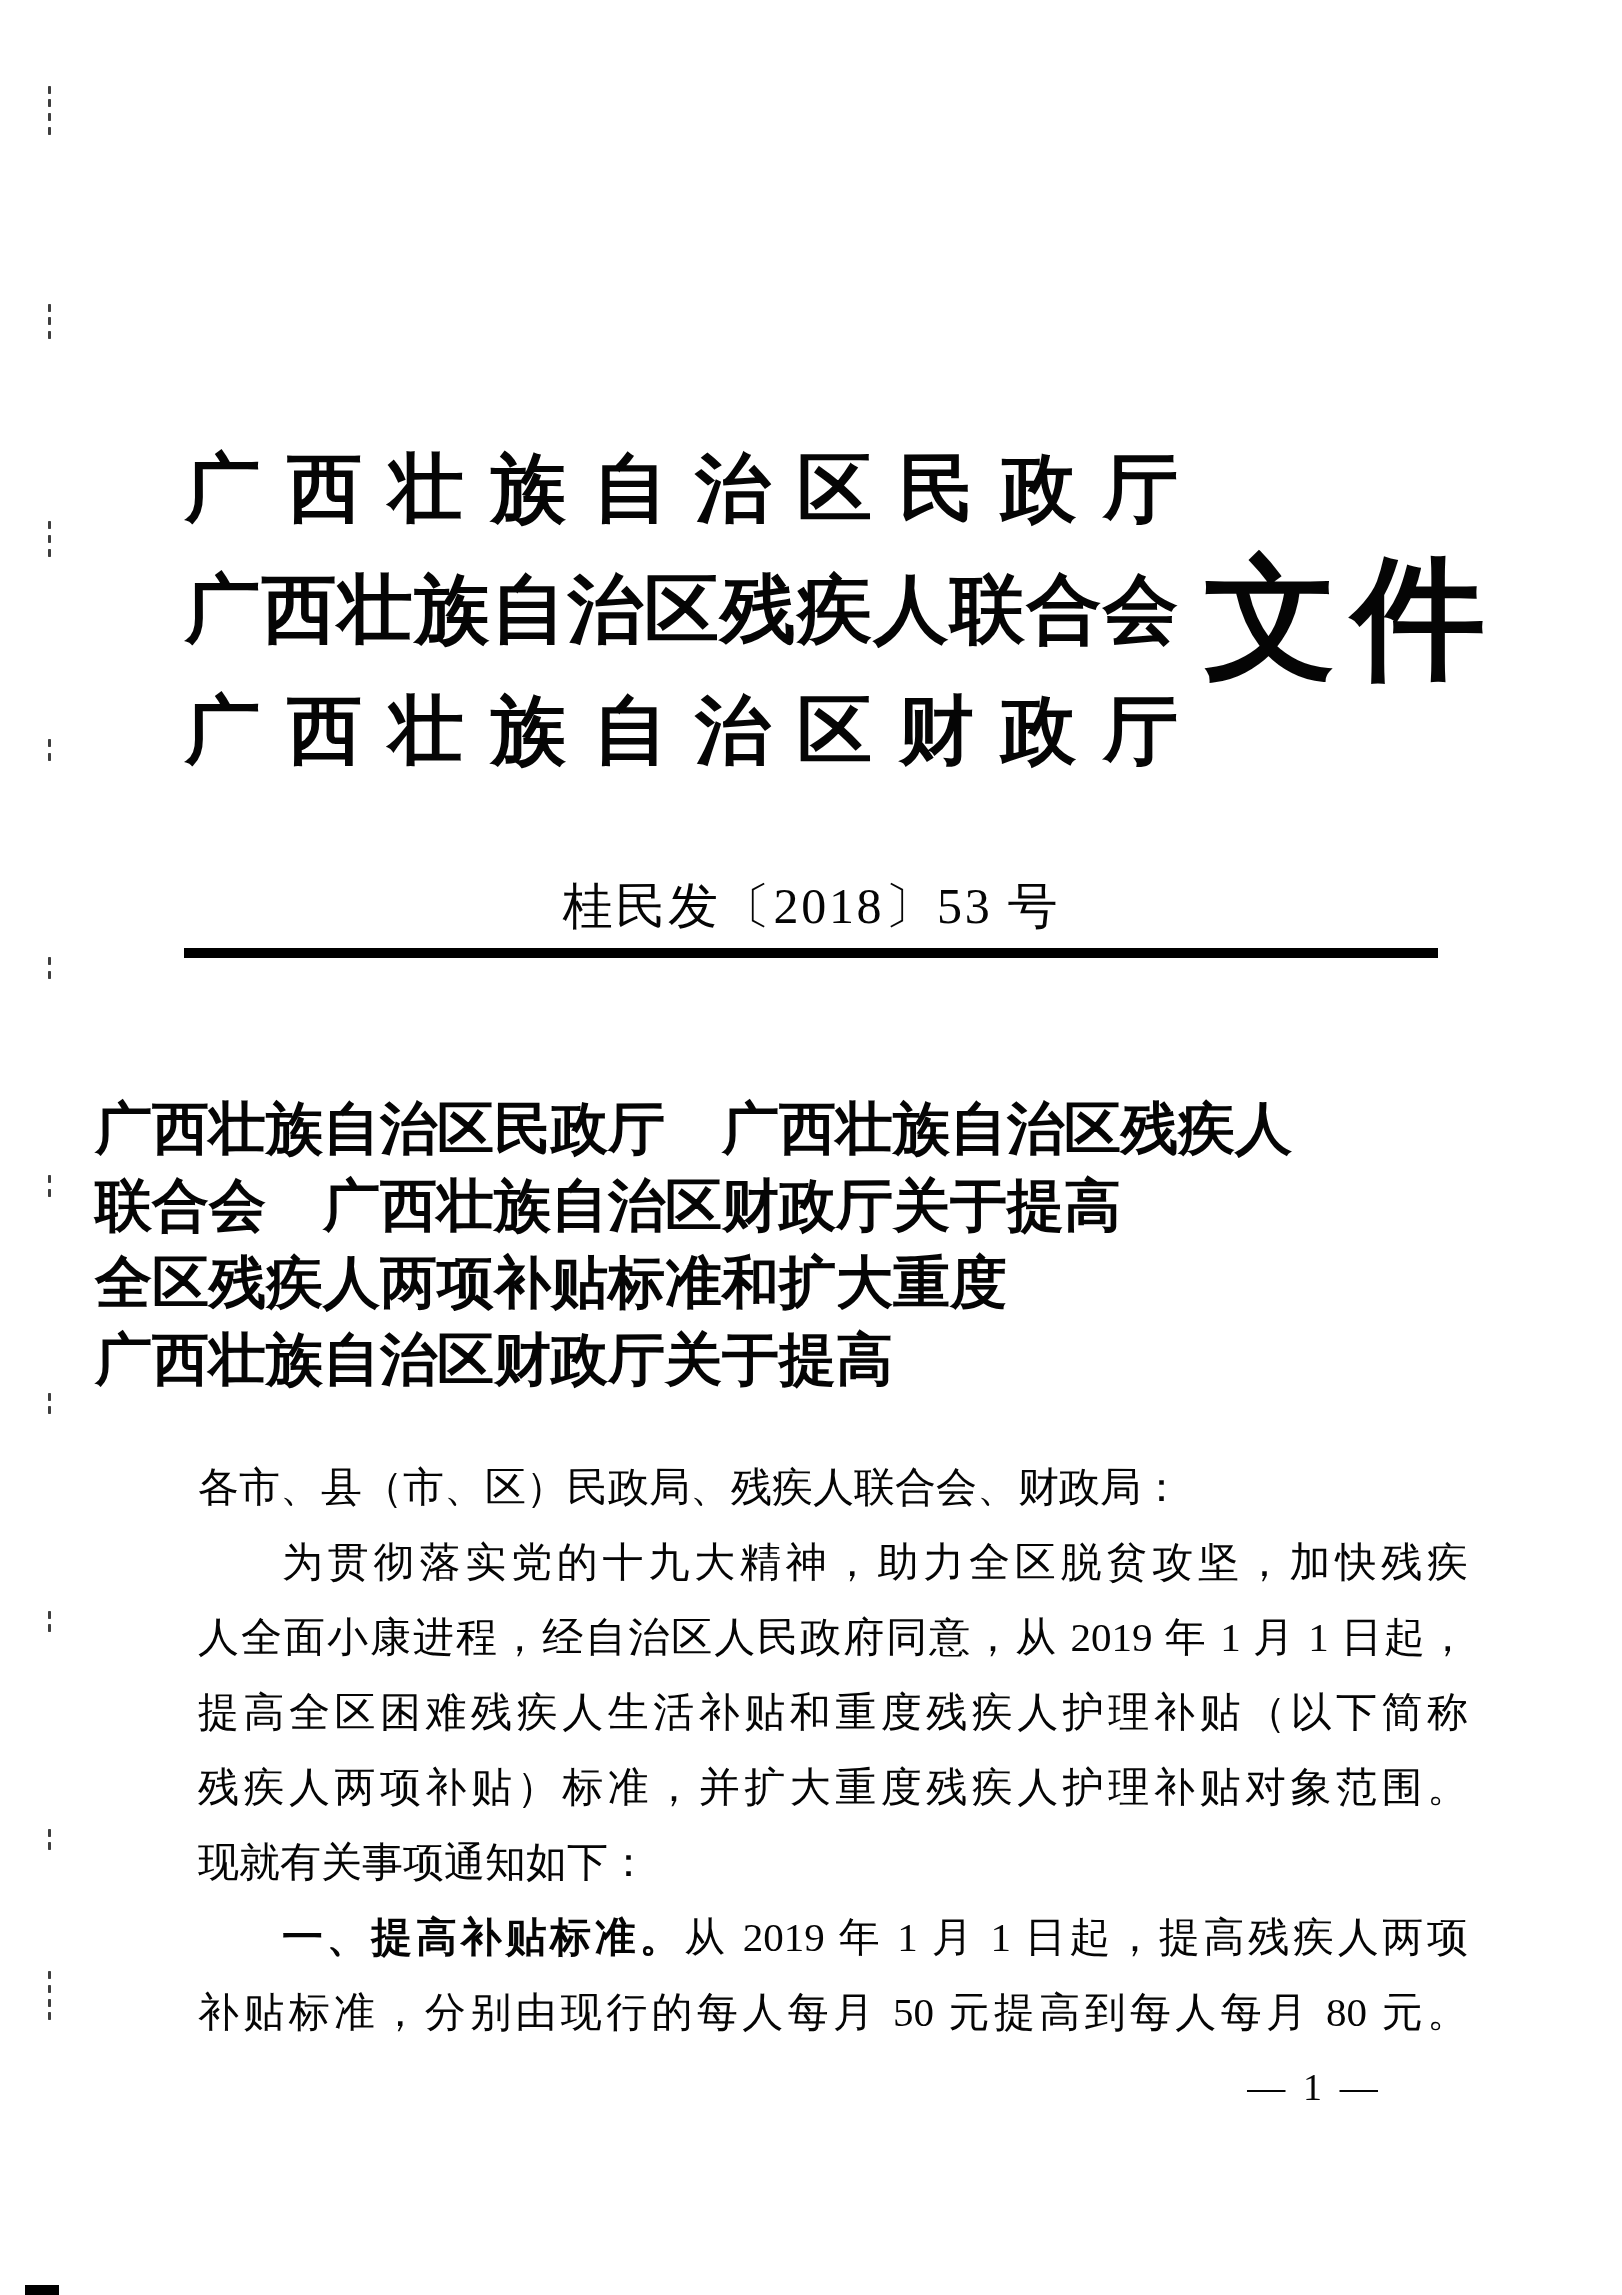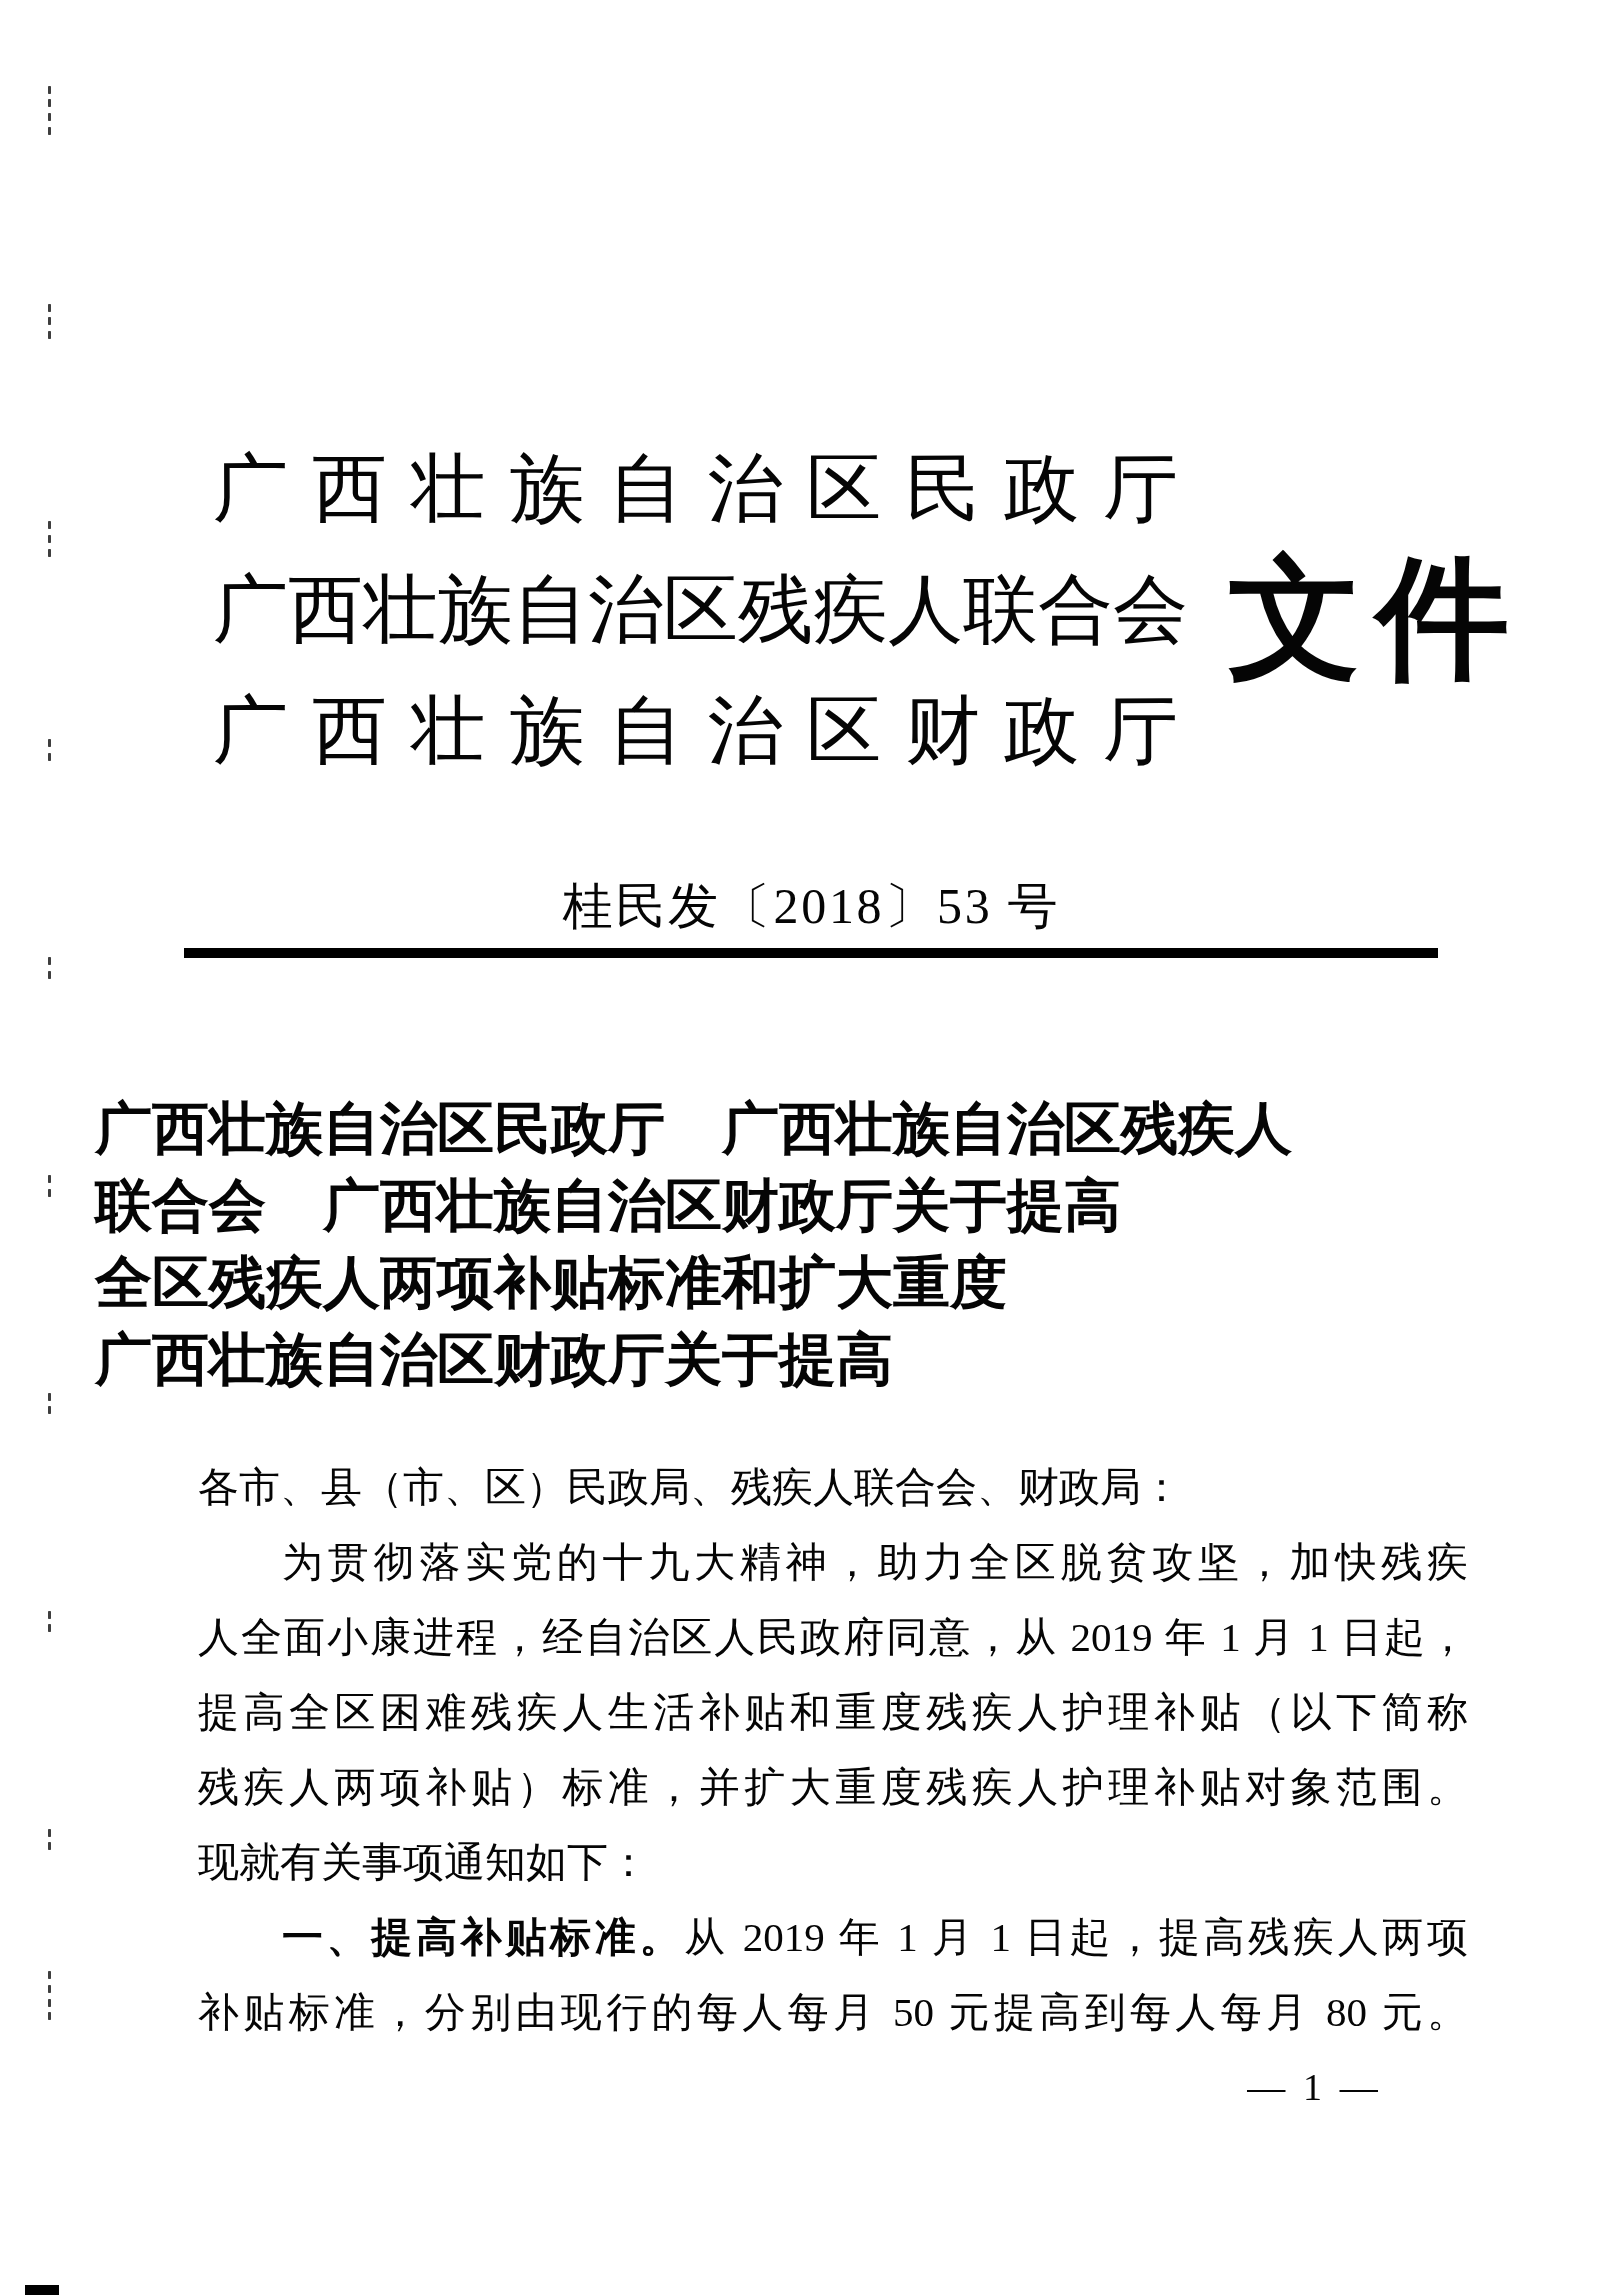--- a/index.html
+++ b/index.html
@@ -7,31 +7,30 @@
     position:relative;
     width:1623px;height:2295px;
     background:#ffffff;
     color:#050505;
     font-family:"Liberation Serif","DejaVu Serif",serif;
     overflow:hidden;
   }
   
   .org-lines{position:absolute;left:185px;top:428px;width:993px;}
   .org-line{
-    font-size:75px;font-weight:400;
+    font-size:75px;font-weight:700;
     height:121px;line-height:121px;
     text-align:justify;text-align-last:justify;text-justify:inter-character;
     white-space:nowrap;
-    margin-left:28px;
   }
   
   .doc-type{
     position:absolute;left:1204px;top:553px;
     font-size:133px;font-weight:700;letter-spacing:15px;
-    line-height:133px;white-space:nowrap;margin-left:24px;
+    line-height:133px;white-space:nowrap;
   }
   
   .doc-number{
     position:absolute;left:0;top:882px;width:100%;
     text-align:center;font-size:50px;line-height:48px;
     letter-spacing:2.7px;
   }
   
   .divider{
     position:absolute;left:184px;top:948px;

